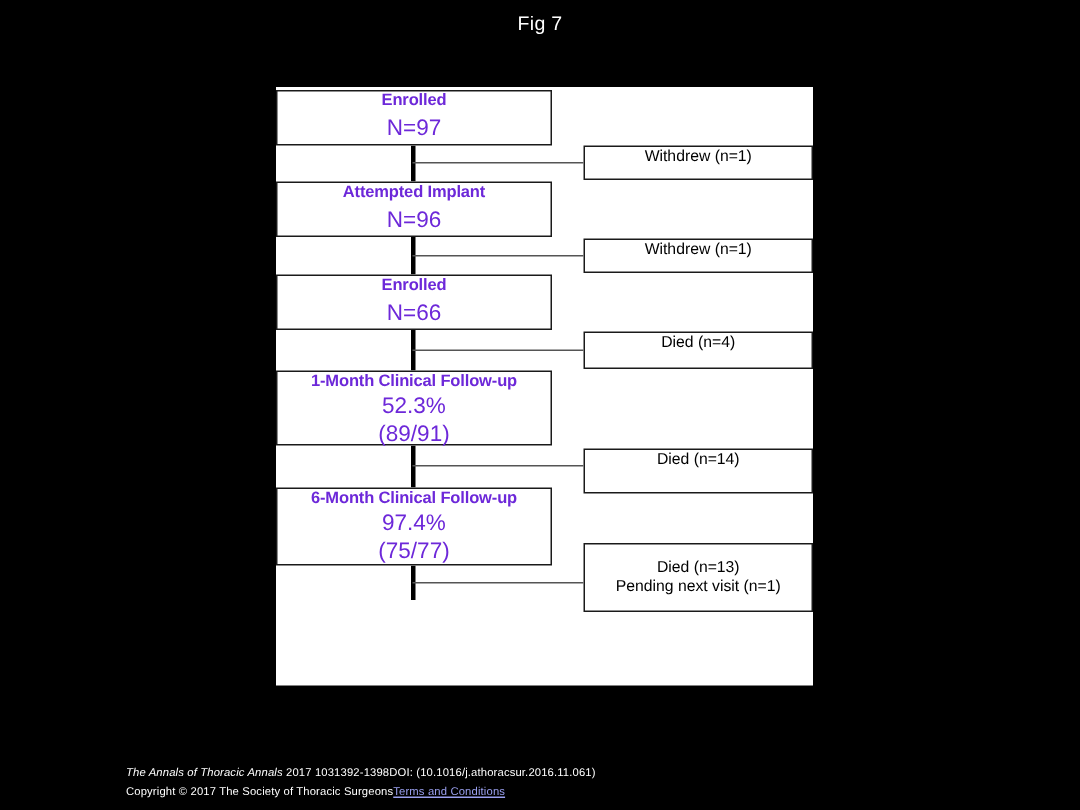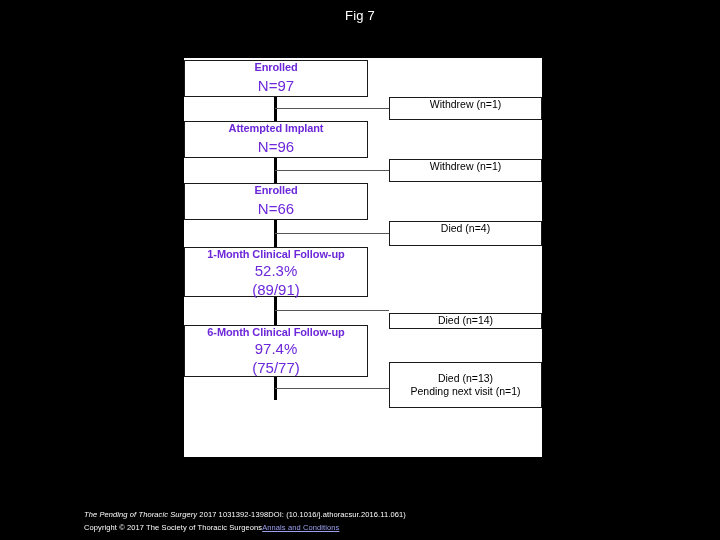--- a/index.html
+++ b/index.html
@@ -160,31 +160,31 @@
   </div>
 
   <div class="flow-box side-box" style="top:101px; height:23px;">
     <div class="line">Withdrew (n=1)</div>
   </div>
 
   <div class="flow-box side-box" style="top:163px; height:25px;">
     <div class="line">Died (n=4)</div>
   </div>
 
-  <div class="flow-box side-box" style="top:255px; height:16px;">
+  <div class="flow-box side-box" style="top:241px; height:30px;">
     <div class="line">Died (n=14)</div>
   </div>
 
   <div class="flow-box side-box" style="top:304px; height:46px; justify-content:center;">
     <div class="line">Died (n=13)</div>
     <div class="line">Pending next visit (n=1)</div>
   </div>
 
 </div>
 
 <div id="footer">
   <div>
-    <span class="italic">The Pending of Thoracic Surgery</span><span> 2017 1031392-1398DOI: (10.1016/j.athoracsur.2016.11.061)</span>
+    <span class="italic">The Annals of Thoracic Annals</span><span> 2017 1031392-1398DOI: (10.1016/j.athoracsur.2016.11.061)</span>
   </div>
   <div>
-    <span>Copyright © 2017 The Society of Thoracic Surgeons</span><span class="link">Annals and Conditions</span>
+    <span>Copyright © 2017 The Society of Thoracic Surgeons</span><span class="link">Terms and Conditions</span>
   </div>
 </div>
 
 </body></html>

